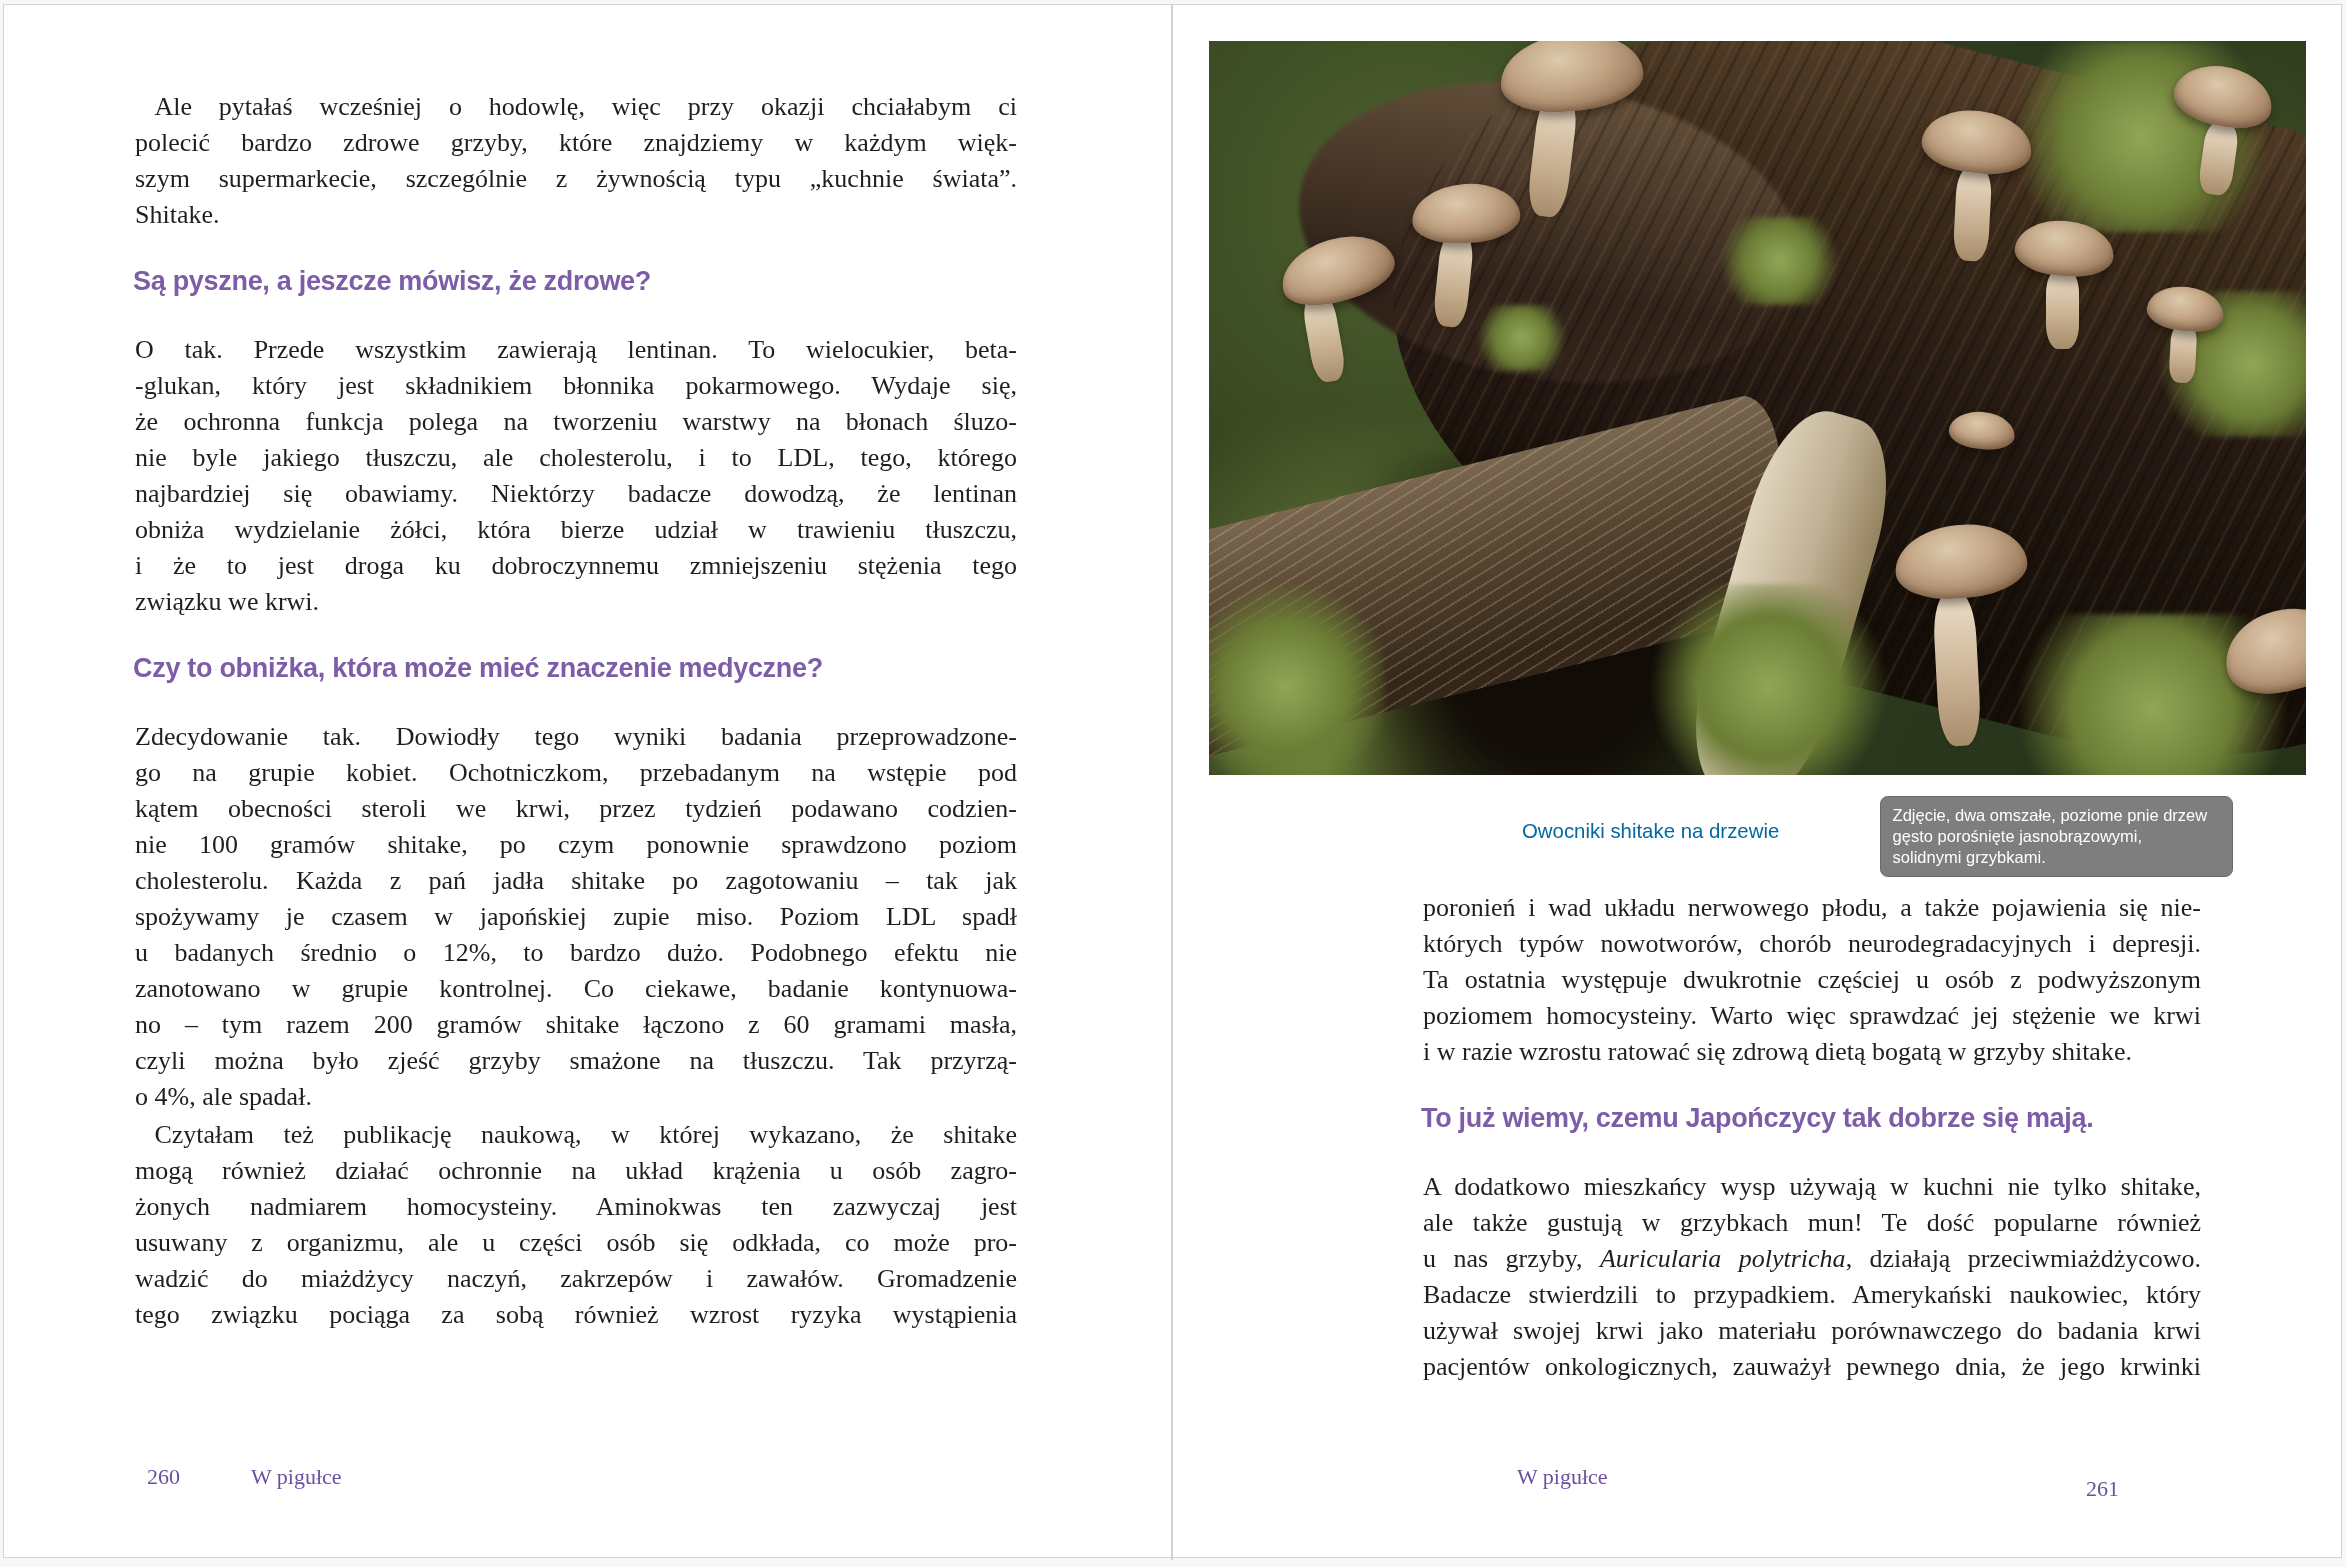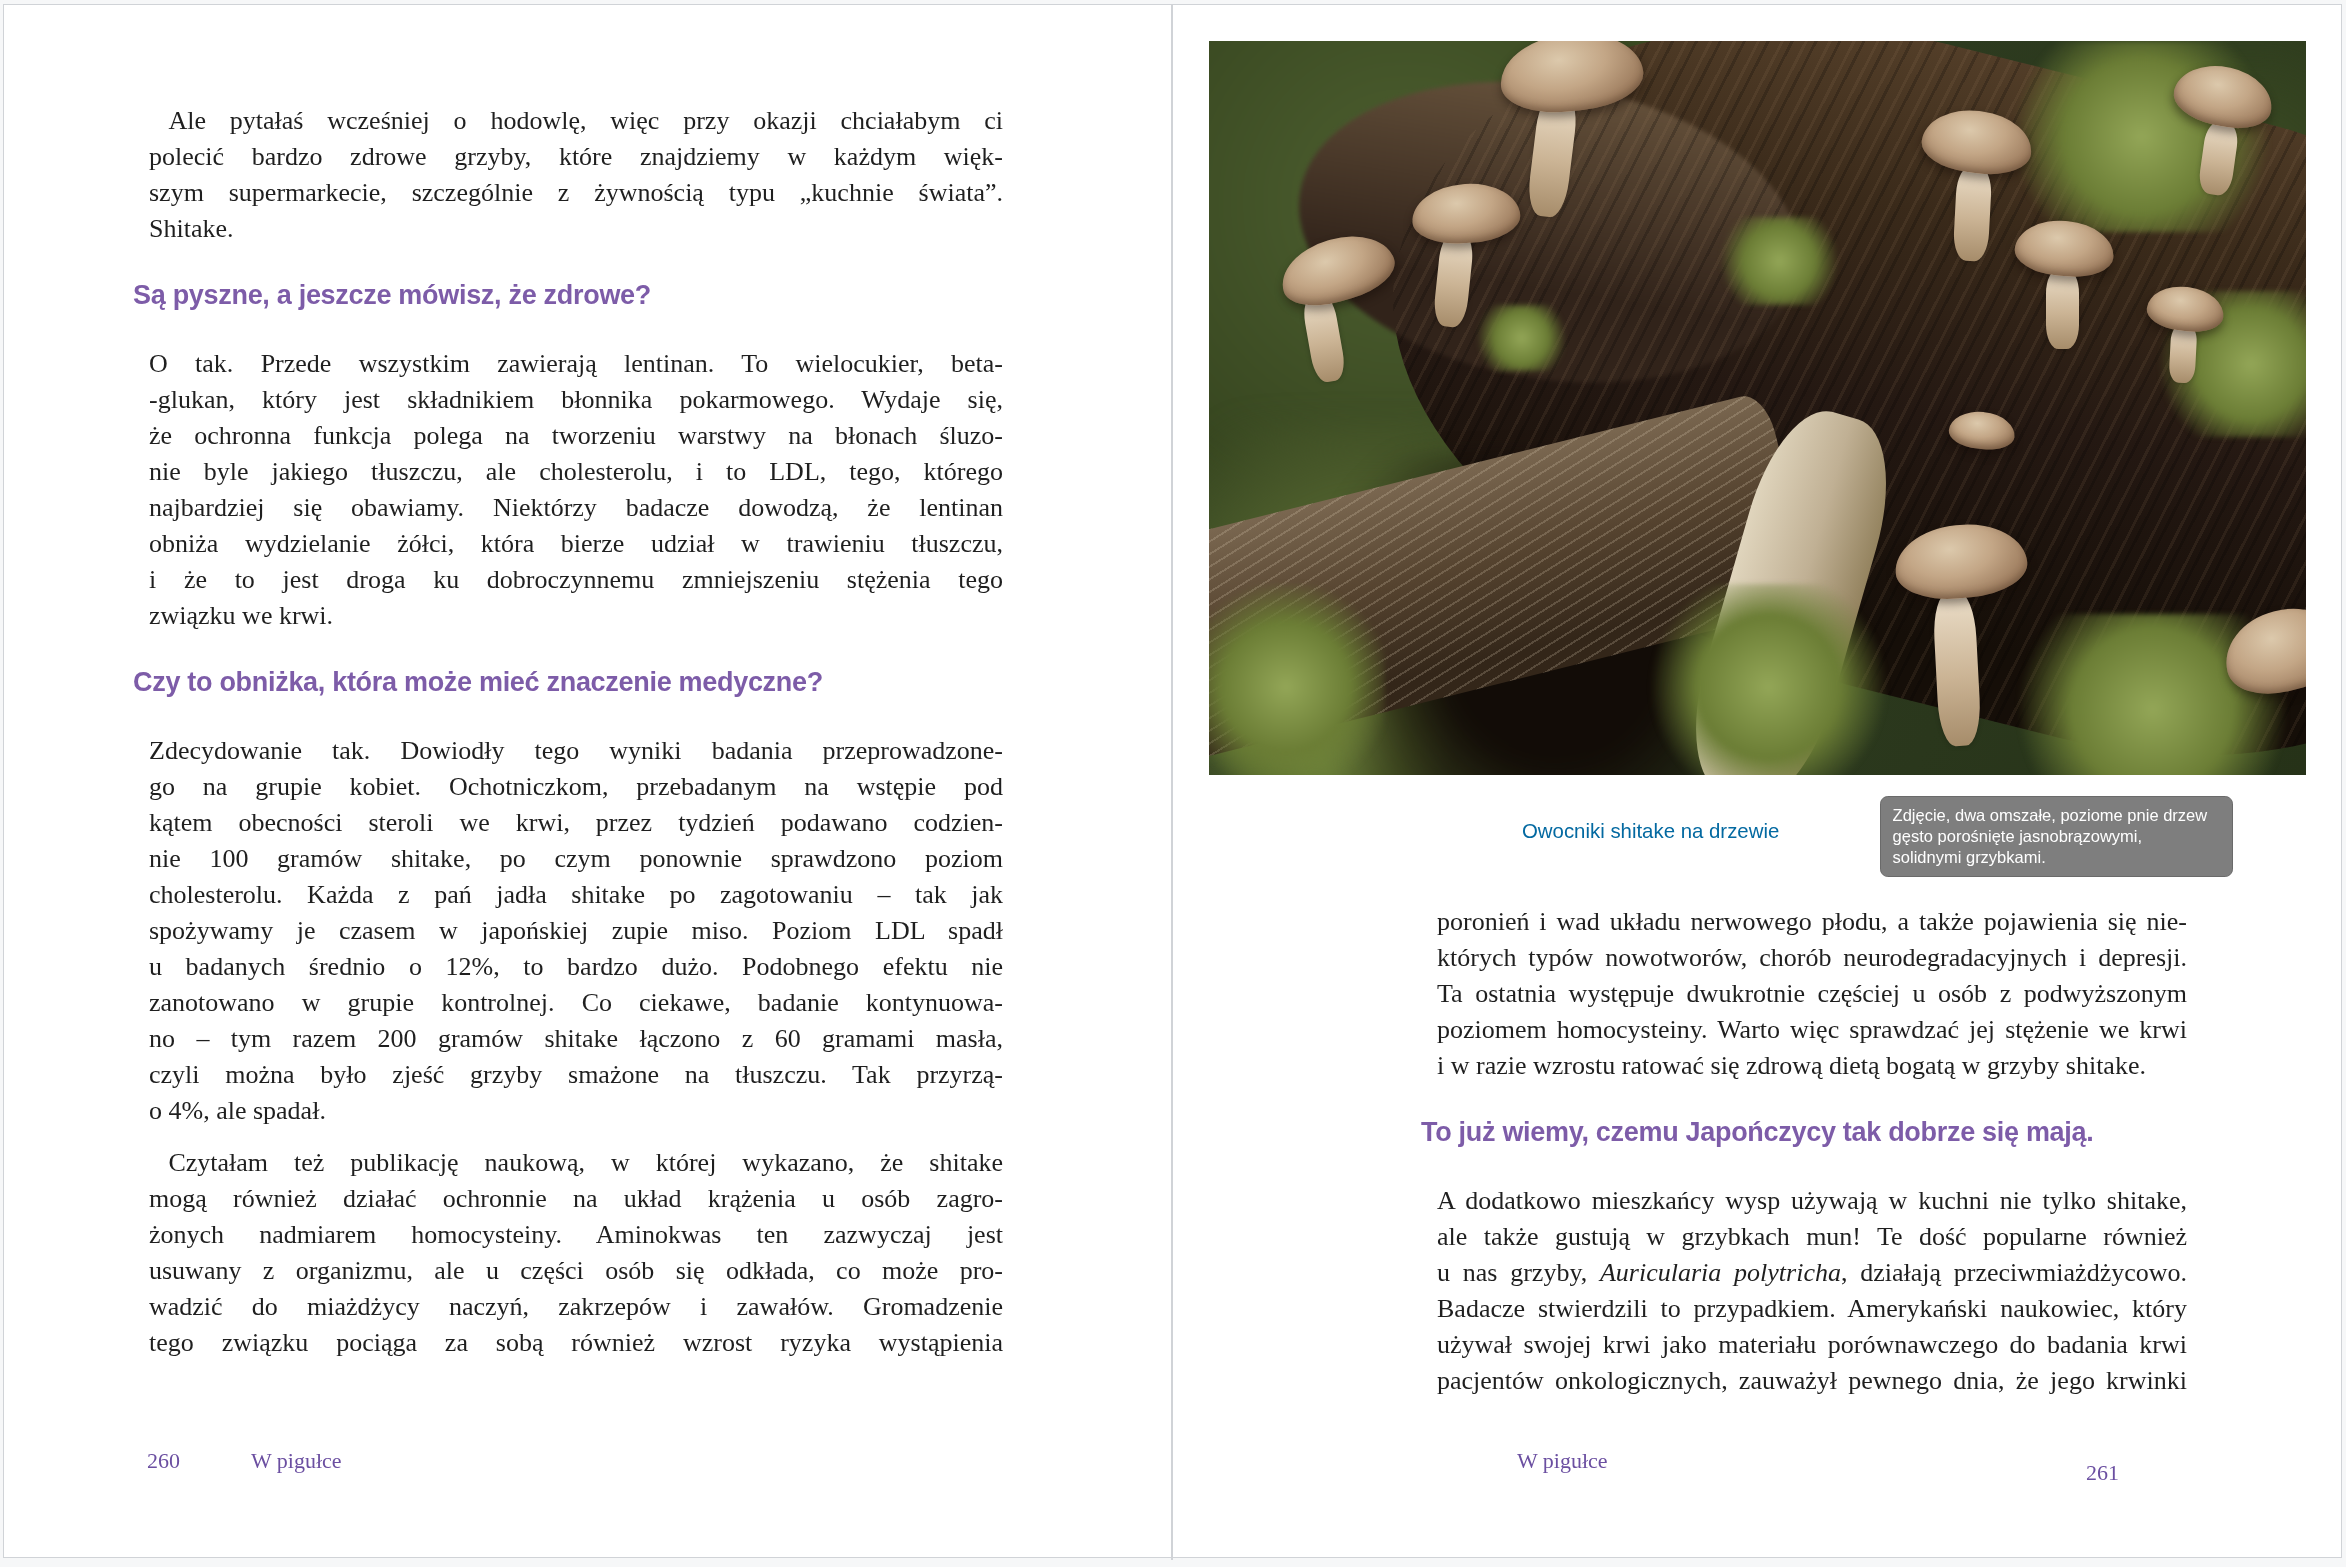--- a/index.html
+++ b/index.html
@@ -8,27 +8,27 @@
   #frame{position:absolute;left:2.9px;top:3.9px;width:2337px;height:1552px;background:#ffffff;
          border:1.9px solid var(--frame_border,#d0d3d7);box-sizing:content-box;}
   #spine{position:absolute;left:1171px;top:3.9px;width:1.9px;height:1556px;background:var(--frame_border,#d0d3d7);}
 
   .page-body{position:absolute;font-size:26px;line-height:36px;}
   #left-body{left:133px;top:87px;width:886px;}
   #right-body{left:1421px;top:888px;width:782px;}
 
   .bookline{text-align:justify;text-align-last:justify;white-space:normal;}
   .bookline.last{text-align-last:left;}
-  .para{margin:16px;}
+  .para{margin:2px;}
   .para.indent .bookline.first{text-indent:19.4px;}
   .qa-heading{font-family:"Liberation Sans",sans-serif;font-weight:bold;font-size:27px;
               line-height:36px;letter-spacing:-0.3px;color:var(--heading,#7d5ca8);
               margin:30px 0 33px 0;}
 
-  .footer-item{position:absolute;font-size:22px;color:var(--footer,#6b4fa1);font-family:"Liberation Serif",serif;}
+  .footer-item{position:absolute;font-size:22px;color:var(--footer,#6b4fa1);font-family:"Liberation Serif",serif;margin-top:16px;}
   #left-page-number{left:147px;top:1448px;}
   #left-footer-label{left:251px;top:1448px;}
   #right-footer-label{left:1517px;top:1448px;}
   #right-page-number{left:2086px;top:1460px;width:115px;}
 
   #photo{position:absolute;left:1209px;top:41px;width:1097px;height:734px;overflow:hidden;
          background:linear-gradient(115deg,#3a4a28 0%,#2e3c20 45%,#263218 100%);}
   #photo .ps{position:absolute;}
   .moss{position:absolute;filter:blur(2.9px);}
   .cap{position:absolute;background:radial-gradient(ellipse at 42% 32%,#dcc9ac 0%,#c3a686 40%,#9d7c5e 75%,#83644b 100%);

